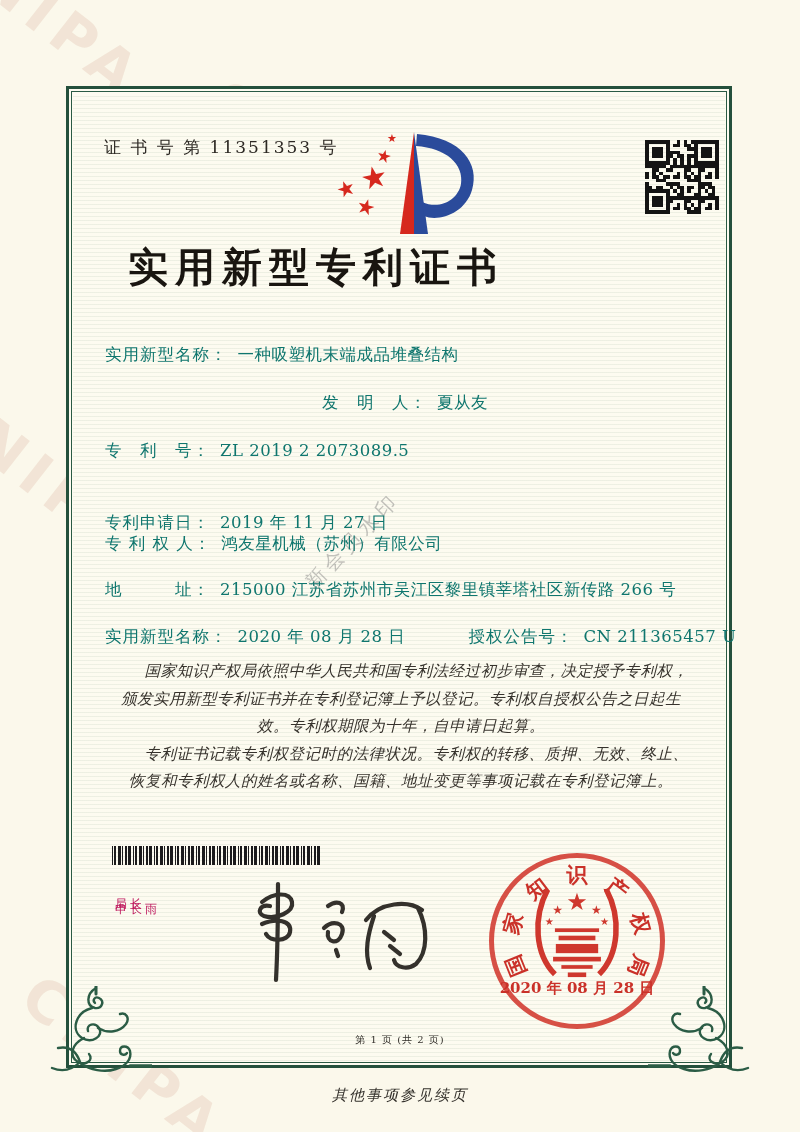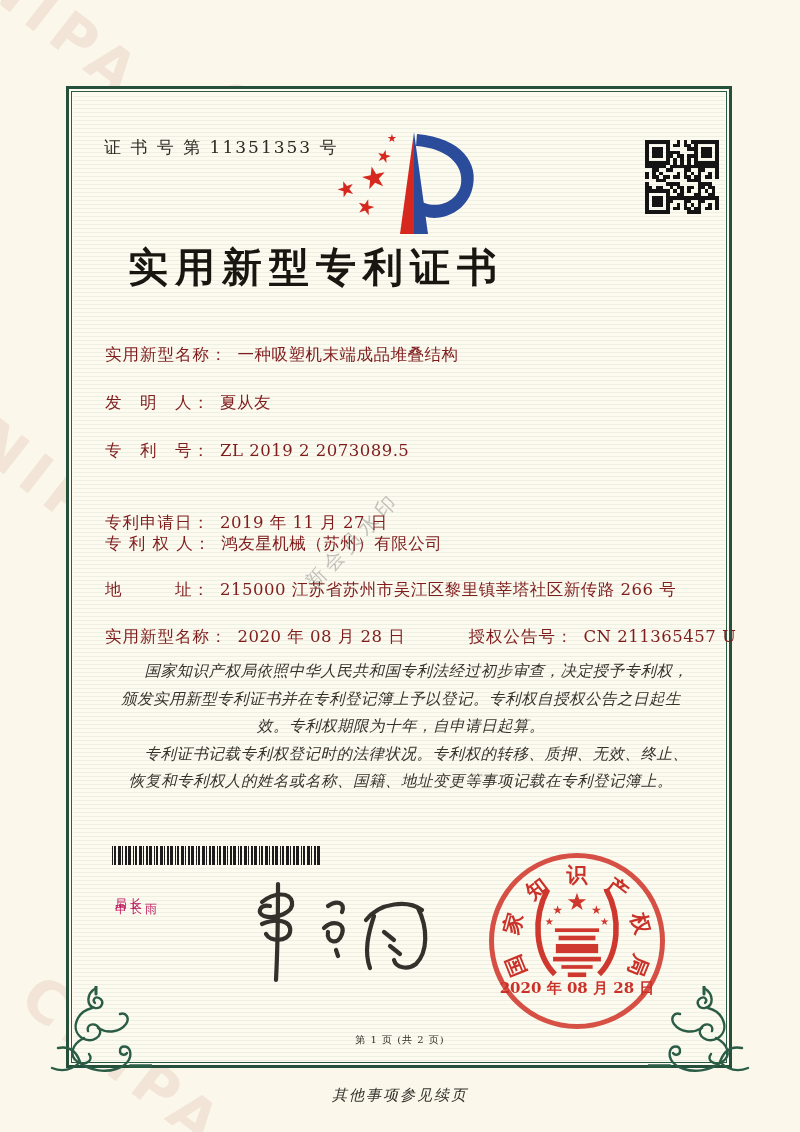--- a/index.html
+++ b/index.html
@@ -51,24 +51,24 @@
   
   .cert-no{ position:absolute; left:104px; top:136px; font-size:17px; letter-spacing:2px; color:#2c2823; }
   .logo{ position:absolute; left:322px; top:126px; width:160px; height:118px; }
   .qr{ position:absolute; left:645px; top:140px; width:74px; height:74px; }
   .title{
     position:absolute; left:0; width:632px; top:240px; text-align:center;
     font-size:40px; font-weight:700; letter-spacing:7px; color:#191510;
   }
 
   
-  .field-row{ position:absolute; left:105px; width:600px; font-size:16.5px; color:#7f1d1d; white-space:nowrap; }
+  .field-row{ position:absolute; left:105px; width:600px; font-size:16.5px; color:#0f766e; white-space:nowrap; }
   .flabel{ letter-spacing:1px; }
   .fvalue{ margin-left:10px; letter-spacing:0.5px; }
-  .row-0{ top:344px; } .row-1{ top:392px; } .row-2{ top:440px; }
+  .row-0{ top:344px; } .row-1{ top:392px;text-align:center; } .row-2{ top:440px; }
   .row-3{ top:512px; } .row-4{ top:533px; } .row-5{ top:579px; }
   .row-6{ top:626px; }
   .grant-no{ margin-left:58px; }
 
   
   .body-text{
     position:absolute; left:108px; top:658px; width:586px;
     font-size:15.5px; line-height:1.78; color:#37332d; font-style:italic;text-align:center;
   }
   .body-text p{ margin:0; text-indent:2em; letter-spacing:0.5px; }

